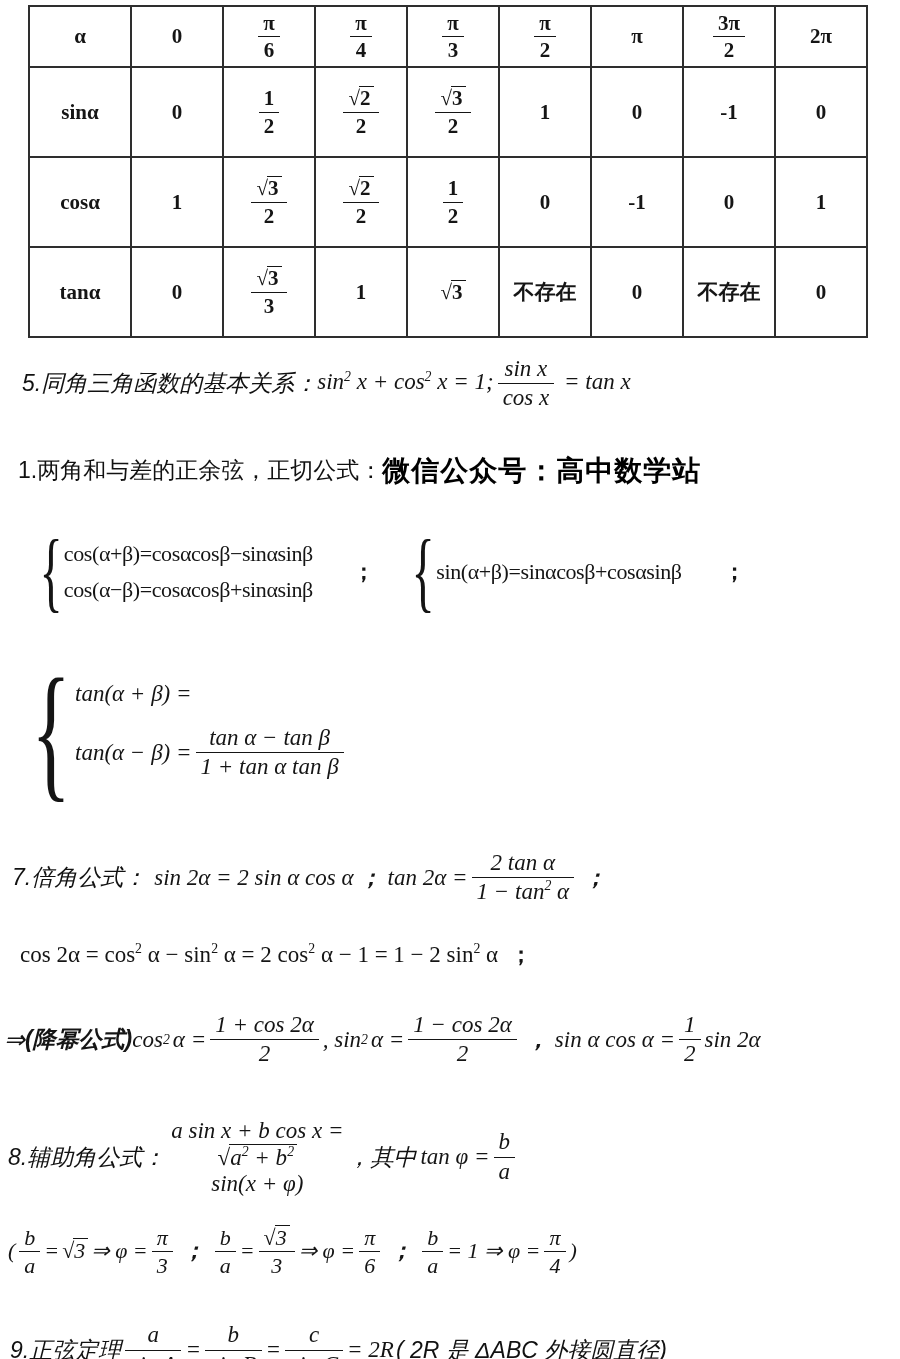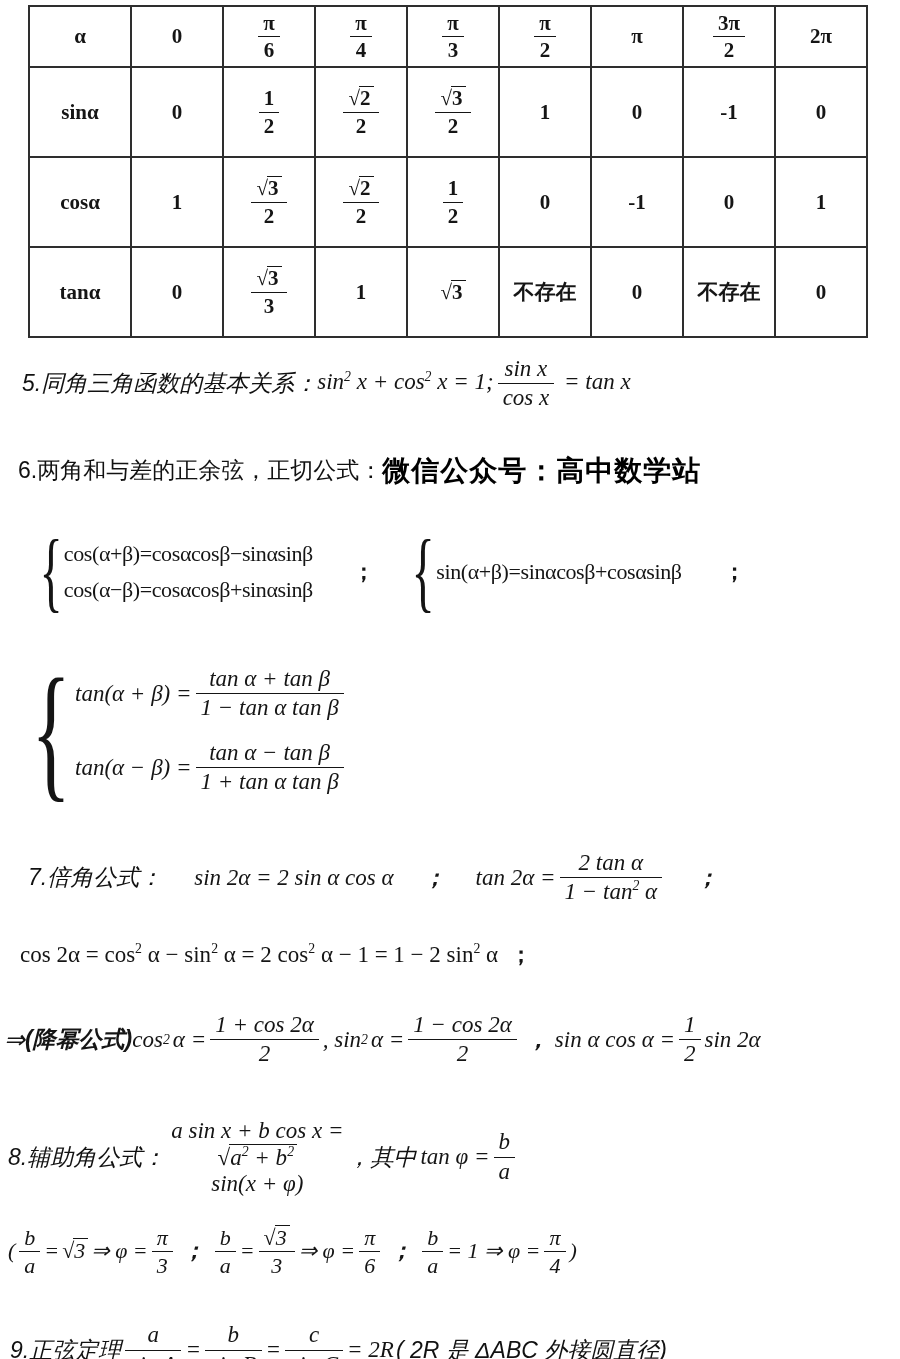--- a/index.html
+++ b/index.html
@@ -41,21 +41,21 @@
          font-size:28px;color:#000;letter-spacing:1px;}
   .boldcn{font-family:"Liberation Sans", sans-serif;font-weight:bold;font-size:23px;}
   .ne{font-family:"Liberation Sans", sans-serif;font-weight:bold;font-size:20px;}
   .tight{letter-spacing:-0.4px;}
 
   
   .sec5{margin:18px 0 0 22px;}
   .sec6{margin:40px 0 0 18px;display:flex;align-items:center;}
   .sysrow{margin:38px 0 0 30px;display:flex;align-items:center;}
   .tanblock{margin:40px 0 0 15px;}
-  .sec7{margin:44px 0 0 28px;gap:24px;}
+  .sec7{margin:44px 0 0 12px;}
   .cos2a{margin:34px 0 0 20px;}
   .jm{margin:42px 0 0 4px;}
   .sec8{margin:50px 0 0 8px;}
   .paren8{margin:28px 0 0 8px;}
   .sec9{margin:44px 0 0 10px;}
   .semi{font-family:"Liberation Sans", sans-serif;font-weight:bold;font-size:22px;margin:0 6px;}
 </style>
 </head>
 <body>
 
@@ -153,21 +153,21 @@
       <span>x + cos</span><span class="sup">2</span>
       <span>x = 1;</span><span class="fr">
           <span class="nu">sin x</span>
           <span class="de">cos x</span>
         </span>
       <span>= tan x</span>
     </span>
   </div>
 
   <div class="sec6">
-    <span class="cnlab">6.两角和与差的正余弦，正切公式：</span>
+    <span class="cnlab">1.两角和与差的正余弦，正切公式：</span>
     <span class="brand">微信公众号：高中数学站</span>
   </div>
 
   <div class="sysrow math tight" style="font-size:22px;">
     <span class="sys">
       <span class="brace b2">{</span>
       <span class="lines" style="gap:10px;">
         <span>cos(α+β)=cosαcosβ−sinαsinβ</span>
         <span>cos(α−β)=cosαcosβ+sinαsinβ</span>
       </span>
@@ -181,24 +181,20 @@
     </span>
     <span class="semi" style="margin:0 0 0 42px;">；</span>
   </div>
 
   <div class="tanblock math">
     <span class="sys">
       <span class="brace b3">{</span>
       <span class="lines" style="gap:18px;">
         <span class="row">
           <span>tan(α + β) =</span>
-          <span class="fr">
-              <span class="nu">tan α + tan β</span>
-              <span class="de">1 − tan α tan β</span>
-            </span>
         </span>
         <span class="row">
           <span>tan(α − β) =</span>
           <span class="fr">
               <span class="nu">tan α − tan β</span>
               <span class="de">1 + tan α tan β</span>
             </span>
         </span>
       </span>
     </span>

